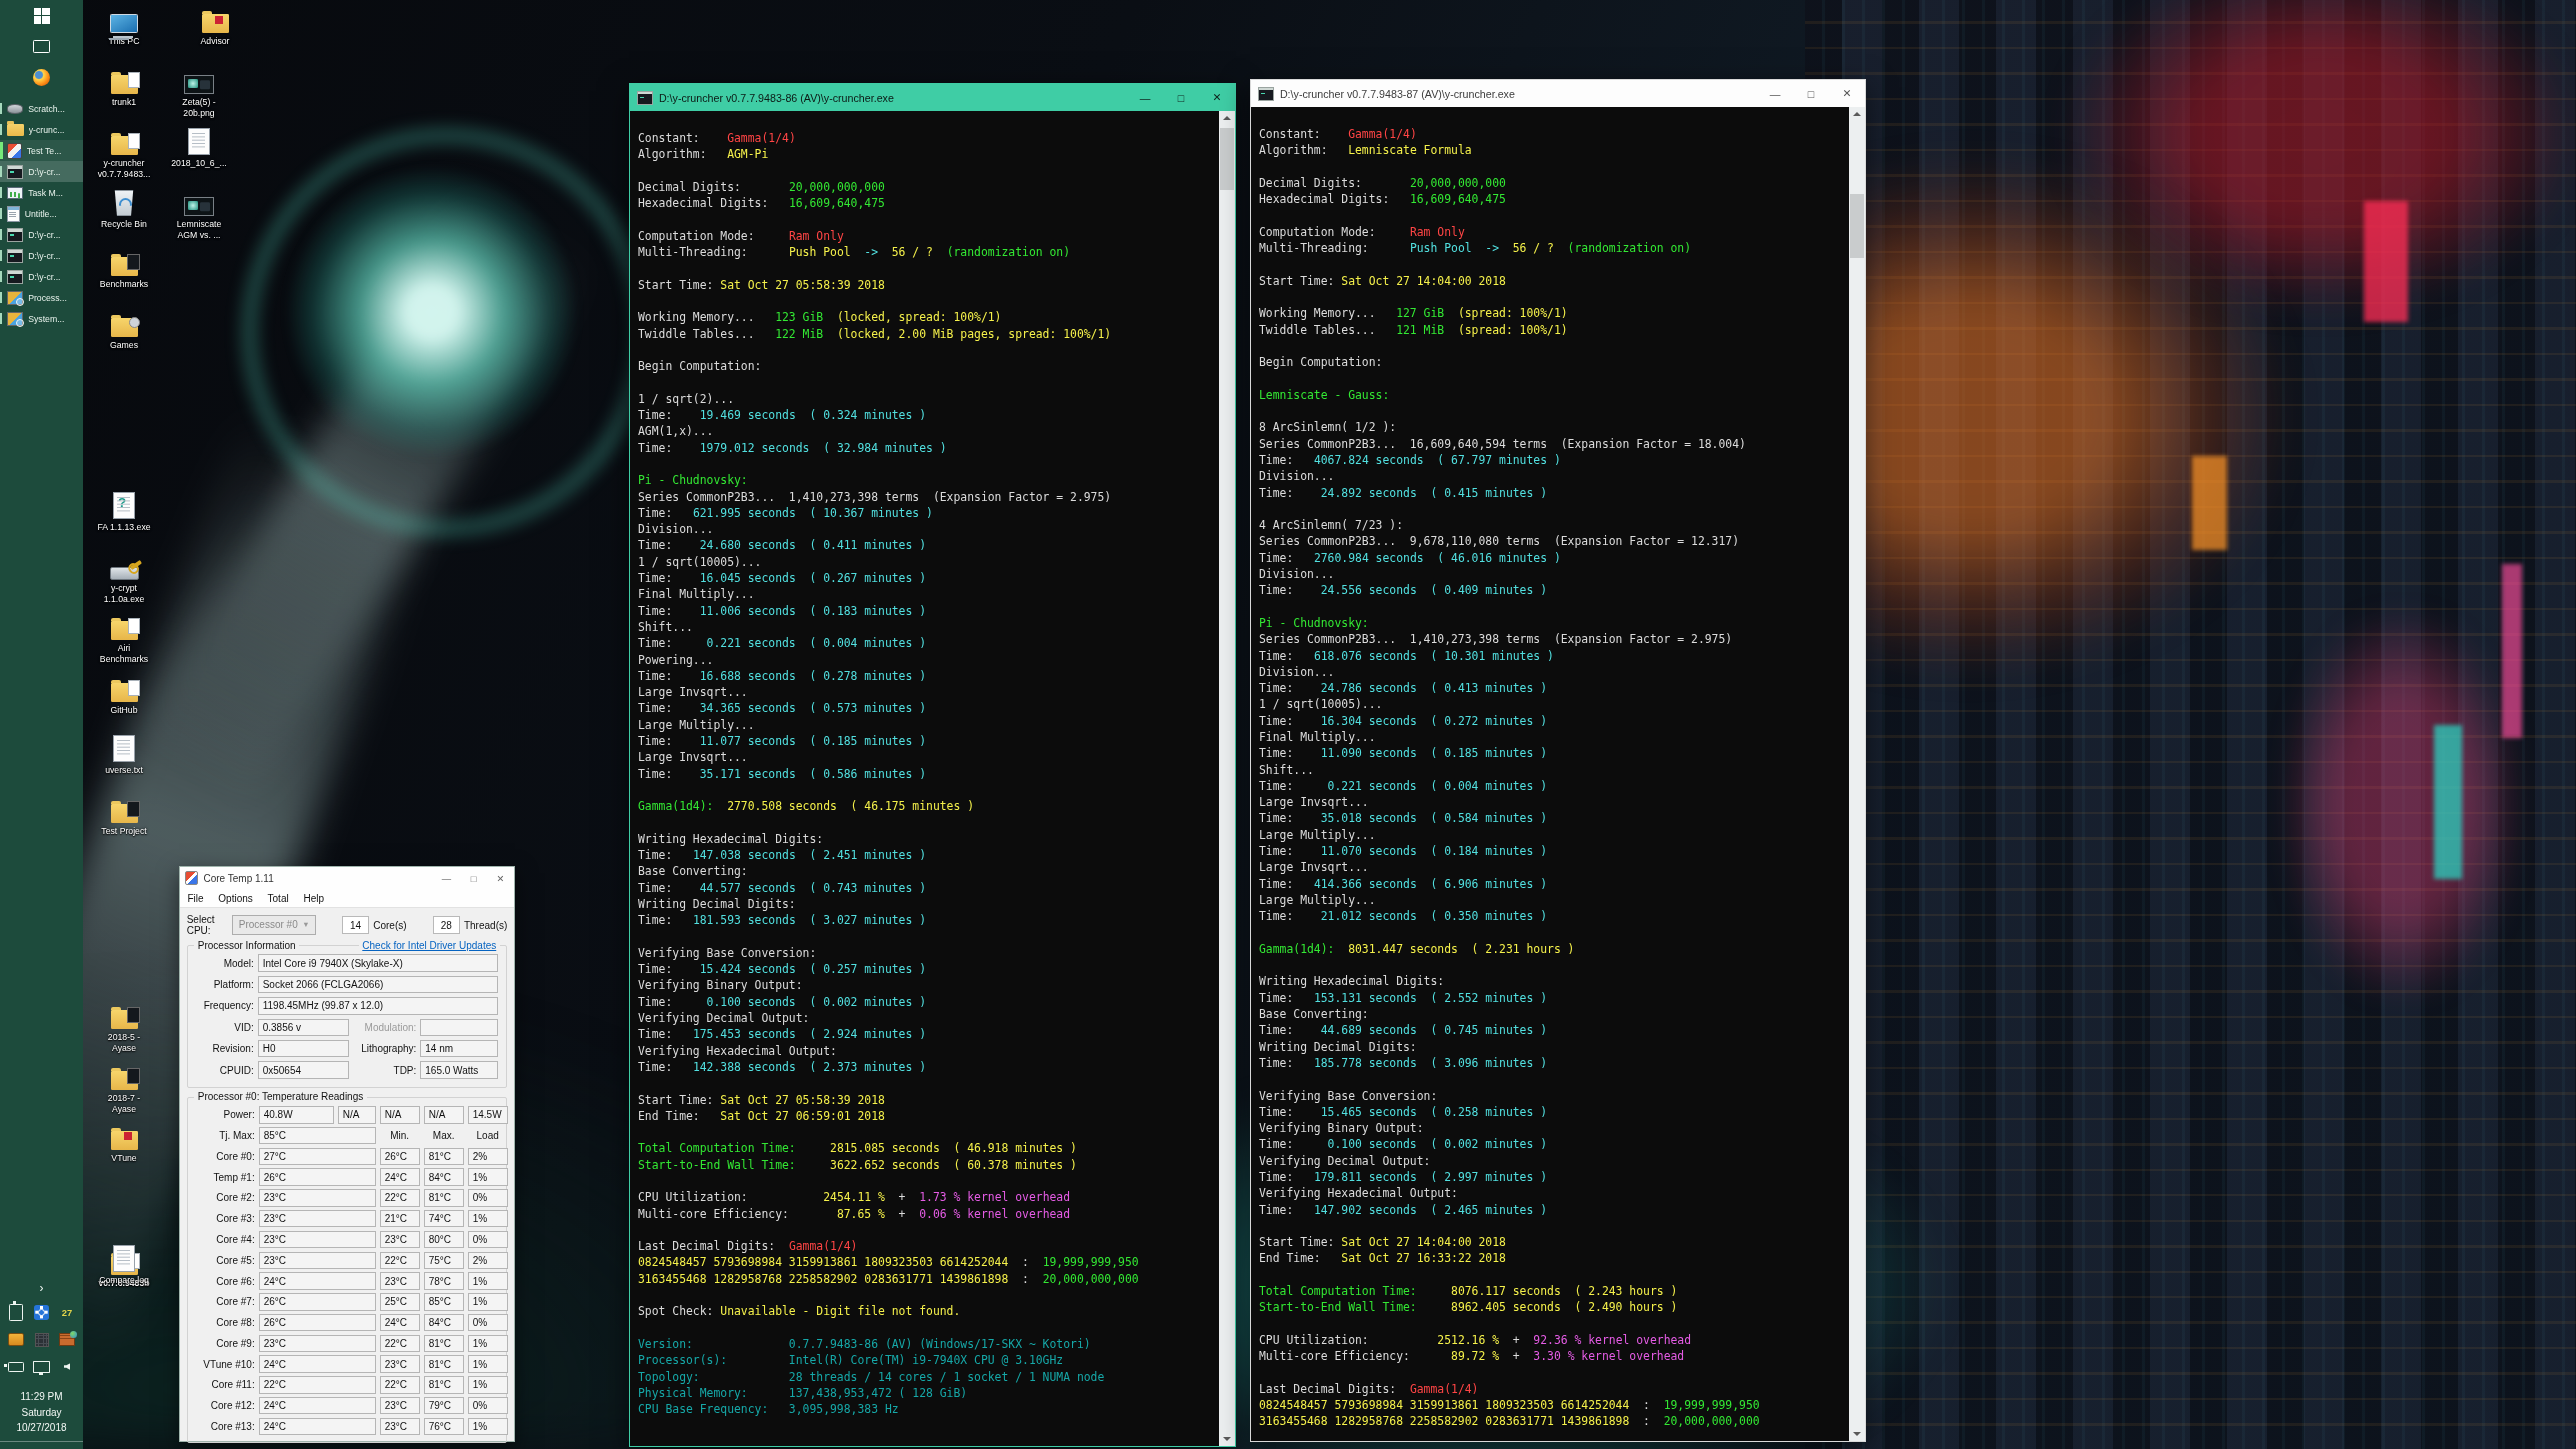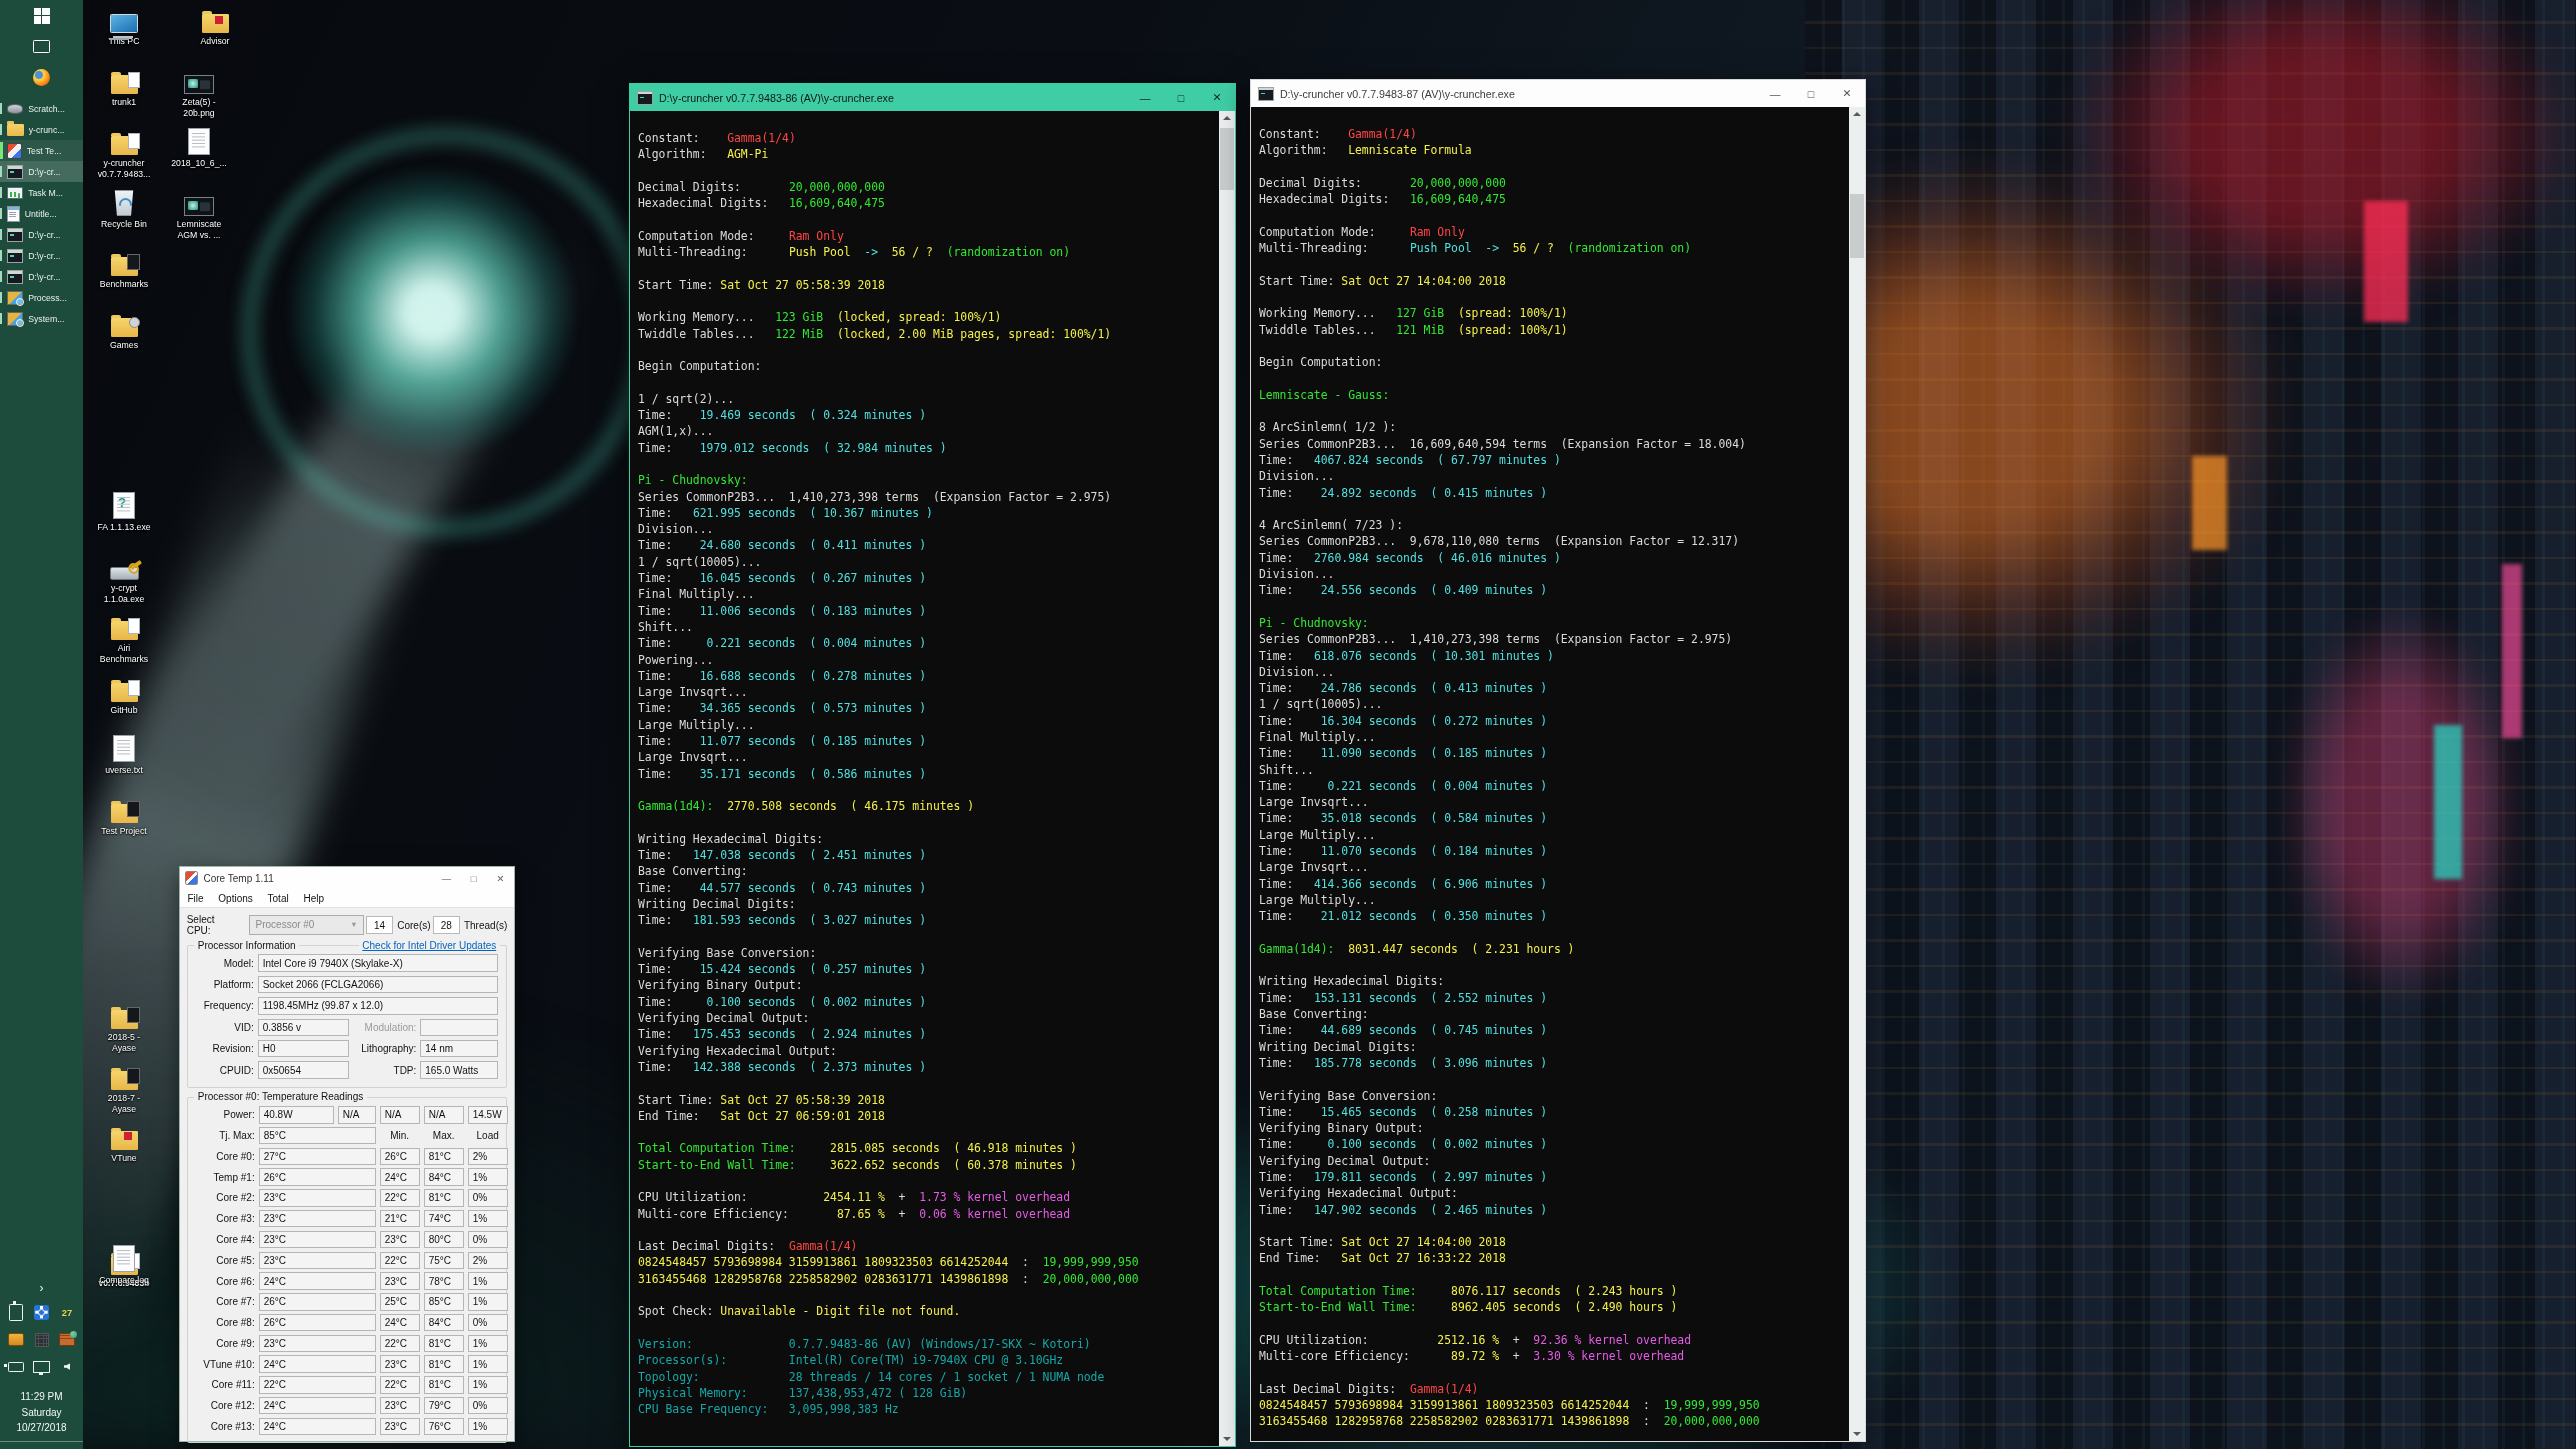--- a/index.html
+++ b/index.html
@@ -140,21 +140,21 @@
   .ct{position:absolute;left:179px;top:866px;width:334px;height:574px;background:#f0f0f0;border:0.7px solid #9fb4ac;z-index:30;box-shadow:0 6.7px 20px rgba(0,0,0,.5);font-size:10px;color:#111;}
   .ct-tbar{height:22px;background:#fefefe;display:flex;align-items:center;}
   .ct-tbar .ttl{flex:1;margin-left:5.4px;color:#333;}
   .ct-therm{width:10.7px;height:12px;margin-left:5.4px;border-radius:2px;background:linear-gradient(135deg,#e84d33 0 40%,#fff 40% 60%,#3a76e8 60%);border:0.7px solid #888;}
   .ct-btn{width:27px;height:22px;display:flex;align-items:center;justify-content:center;color:#666;font-size:9.4px;}
   .ct-menu{height:18px;background:#fefefe;display:flex;align-items:center;border-bottom:0.7px solid #e2e2e2;}
   .ct-menu span{padding:0 7.4px;}
   .ct-selrow{display:flex;align-items:center;margin:6px 6.7px 2.7px;}
   .ct-sel{width:102px;height:17.4px;background:#e9e9e9;border:0.7px solid #adadad;color:#8a8a8a;display:flex;align-items:center;padding:0 5.4px;margin-left:8px;}
   .ct-sel .chev{margin-left:auto;font-size:7.4px;color:#999;}
-  .ct-numbox{min-width:20px;height:16px;background:#fff;border:0.7px solid #b9b9b9;display:flex;align-items:center;justify-content:center;margin-left:2px;padding:0 2.7px;}
+  .ct-numbox{min-width:20px;height:16px;background:#fff;border:0.7px solid #b9b9b9;display:flex;align-items:center;justify-content:center;margin-left:26px;padding:0 2.7px;}
   .ct-numlab{margin-left:4px;}
   .ct-group{position:relative;border:0.7px solid #d2d2d2;border-radius:2px;margin:9.4px 6.7px 0;padding:8px 8px 6.7px;}
   .ct-group .leg{position:absolute;top:-6.7px;left:6.7px;background:#f0f0f0;padding:0 3.4px;}
   .ct-link{position:absolute;top:-6.7px;right:6.7px;background:#f0f0f0;padding:0 3.4px;color:#0563c1;text-decoration:underline;}
   .ct-row{display:grid;grid-template-columns:58px 1fr;gap:4px;align-items:center;margin-bottom:4px;}
   .ct-row4{display:grid;grid-template-columns:58px 91px 1fr 78px;gap:4px;align-items:center;margin-bottom:4px;}
   .ct-lab{text-align:right;}
   .ct-lab.dim{color:#9a9a9a;}
   .ct-box{background:#f4f4f4;border:0.7px solid #b5b5b5;height:15.4px;display:flex;align-items:center;padding:0 4px;}
   .ct-table{display:grid;grid-template-columns:59px 75px 38px 40px 40px 40px;column-gap:4px;row-gap:3.4px;align-items:center;}

